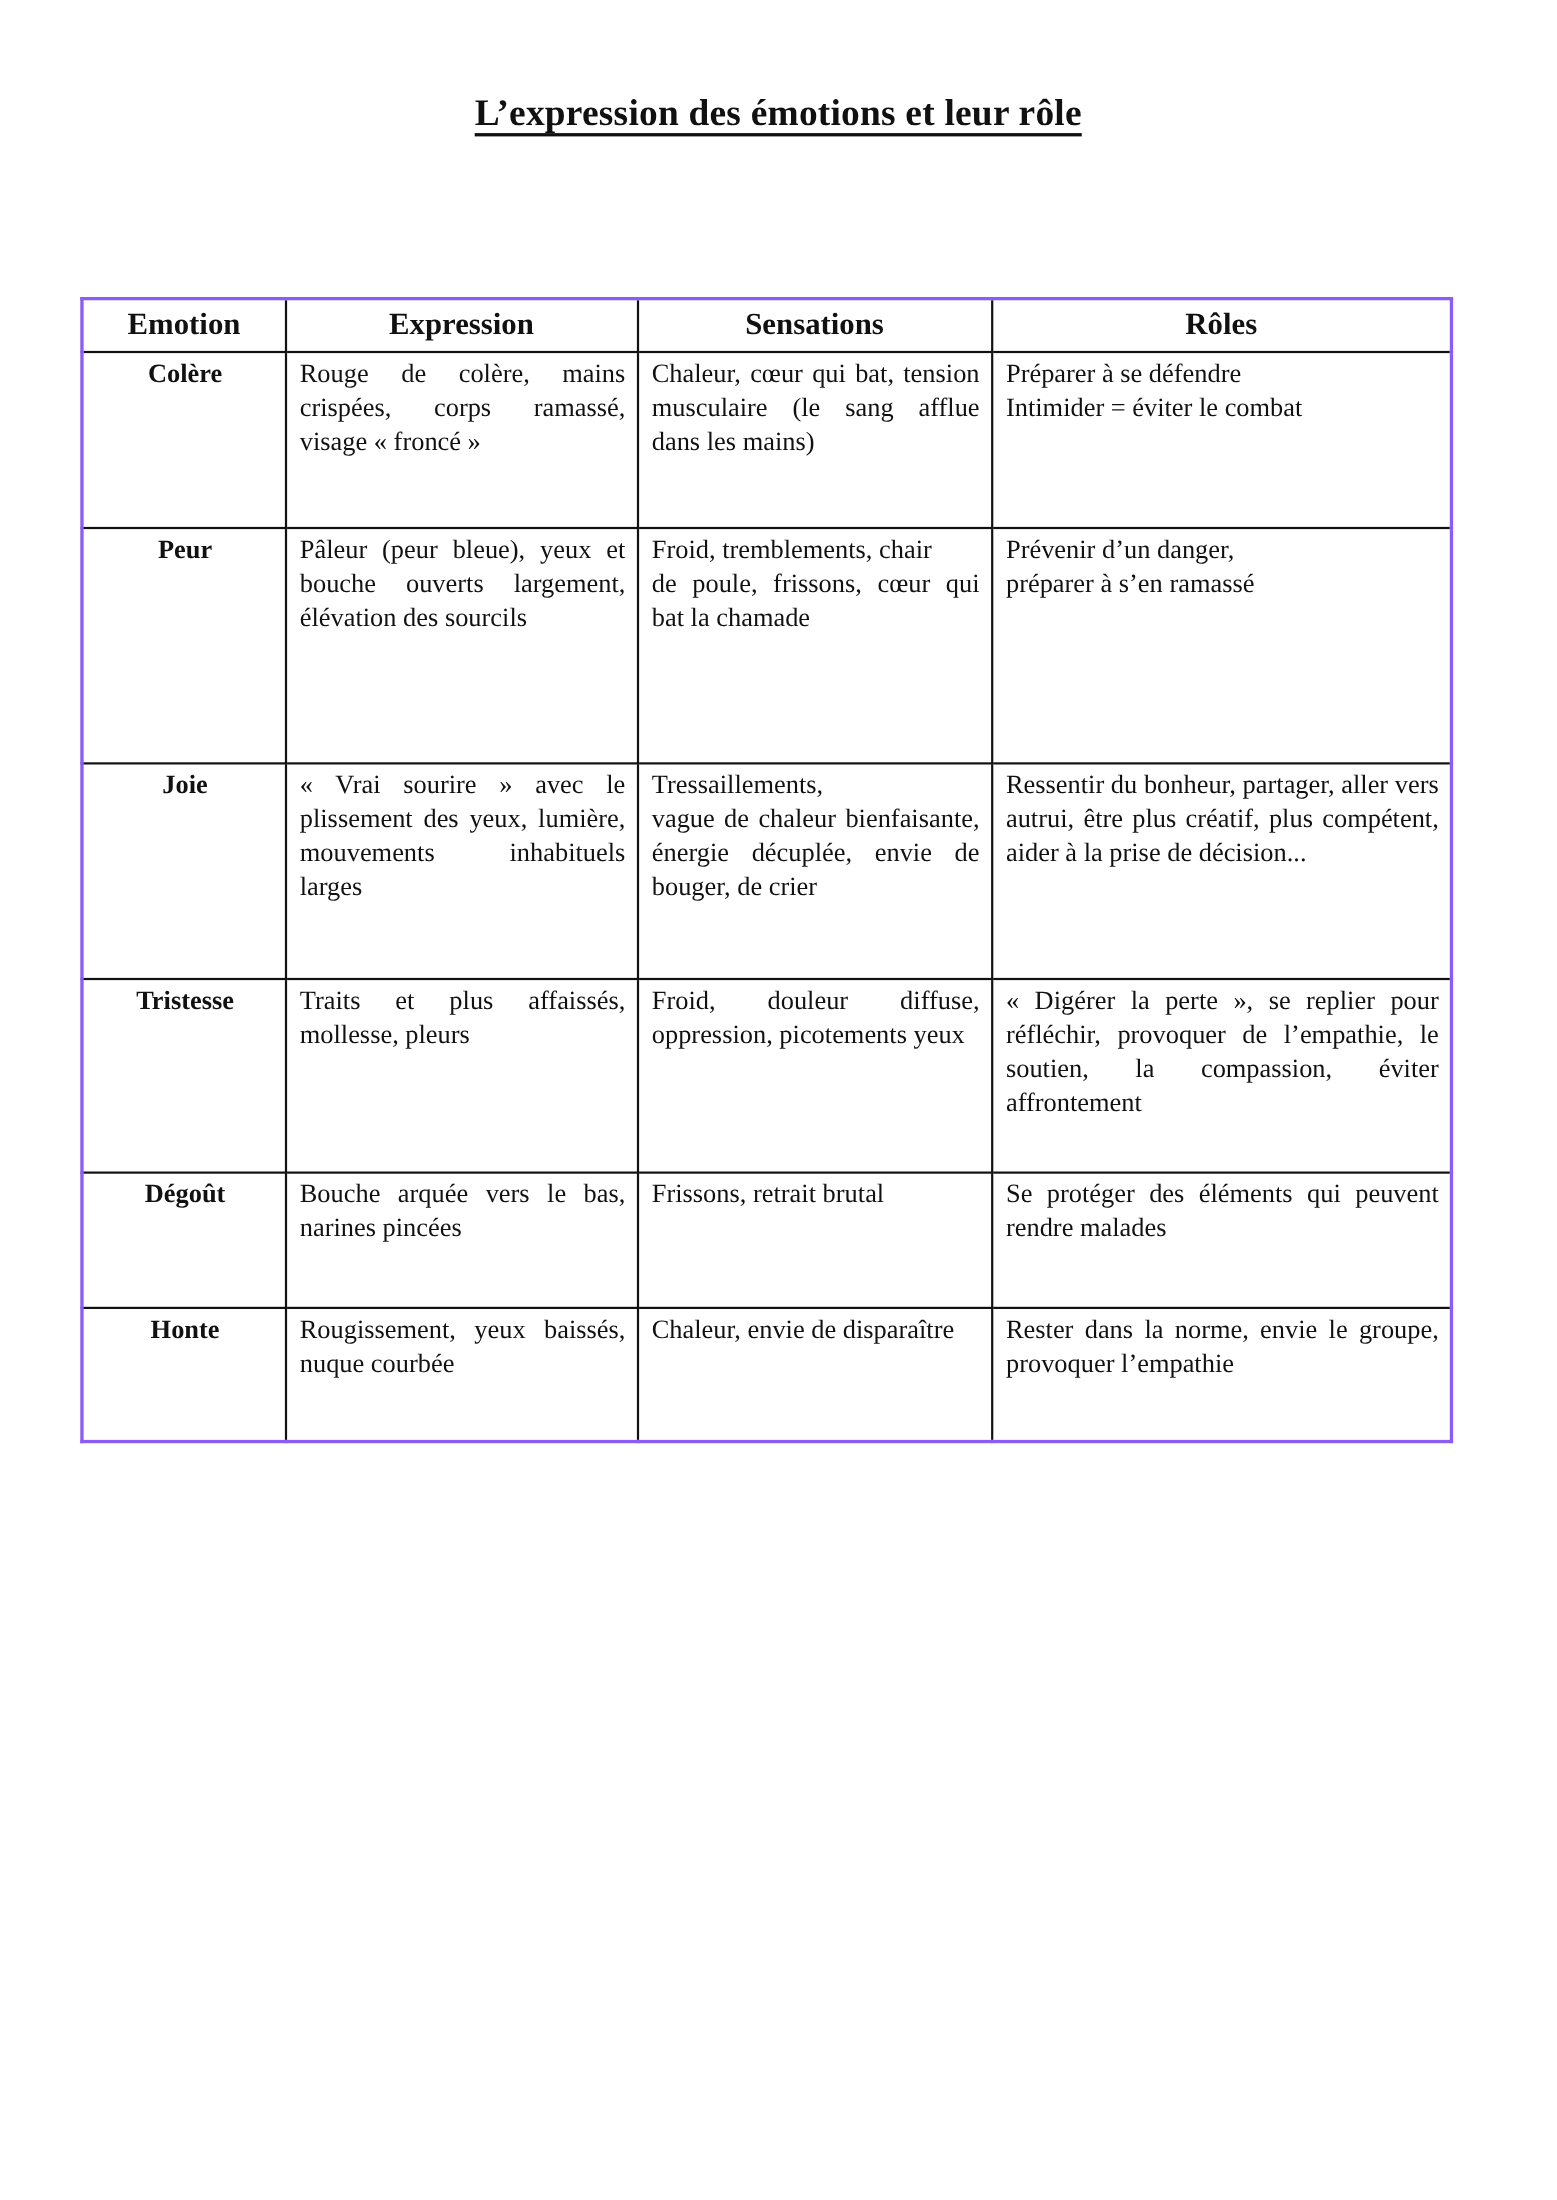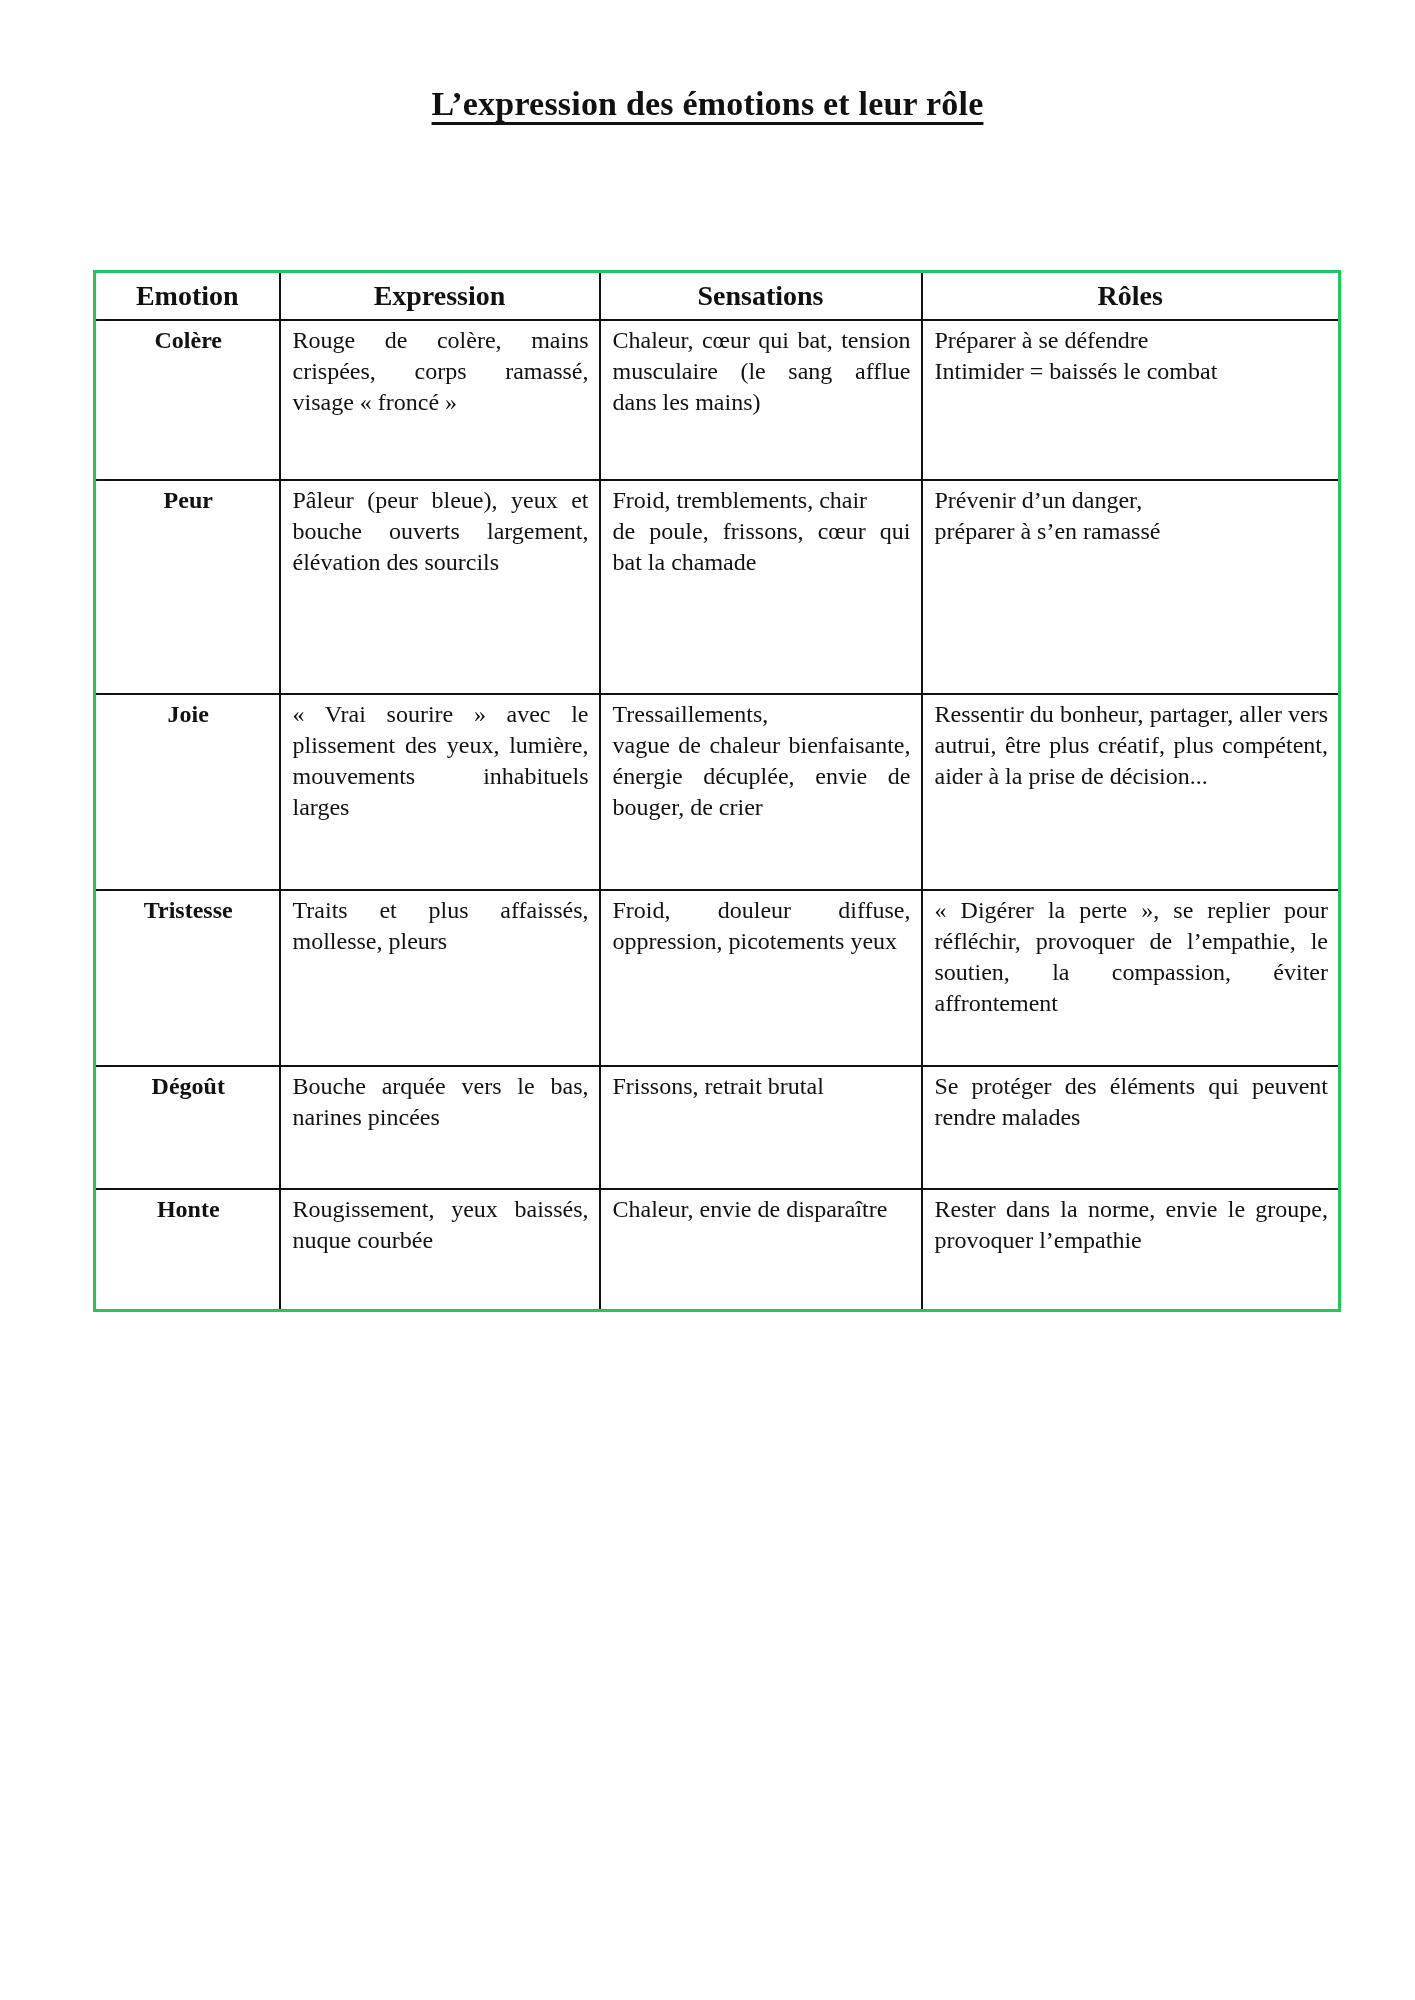--- a/index.html
+++ b/index.html
@@ -25,26 +25,26 @@
     text-align: center;
     font-size: 34px;
     font-weight: bold;
     text-decoration: underline;
     text-decoration-thickness: 3px;
     text-underline-offset: 7px;
     letter-spacing: 0.2px;
   }
   table.emotions {
     position: absolute;
-    left: 93px;
+    left: 73px;
     top: 270px;
     width: 1245px;
     border-collapse: collapse;
     table-layout: fixed;
-    border: 3px solid #22c55e;
+    border: 3px solid #8b5cf6;
   }
   table.emotions col.c-emotion   { width: 185px; }
   table.emotions col.c-expression{ width: 320px; }
   table.emotions col.c-sensations{ width: 322px; }
   table.emotions col.c-roles     { width: 418px; }
 
   table.emotions th,
   table.emotions td {
     border: 2px solid #111111;
     padding: 4px 10px 6px 12px;
@@ -102,21 +102,21 @@
         <th>Sensations</th>
         <th>Rôles</th>
       </tr>
     </thead>
     <tbody>
       <tr class="row-colere">
         <td class="emotion-cell">Colère</td>
         <td class="body-cell">Rouge de colère, mains crispées, corps ramassé, visage « froncé »</td>
         <td class="body-cell">Chaleur, cœur qui bat, tension musculaire (le sang afflue dans les mains)</td>
         <td class="body-cell">Préparer à se défendre
-Intimider = baissés le combat</td>
+Intimider = éviter le combat</td>
       </tr>
       <tr class="row-peur">
         <td class="emotion-cell">Peur</td>
         <td class="body-cell">Pâleur (peur bleue), yeux et bouche ouverts largement, élévation des sourcils</td>
         <td class="body-cell">Froid, tremblements, chair
 de poule, frissons, cœur qui bat la chamade</td>
         <td class="body-cell">Prévenir d’un danger,
 préparer à s’en ramassé</td>
       </tr>
       <tr class="row-joie">

